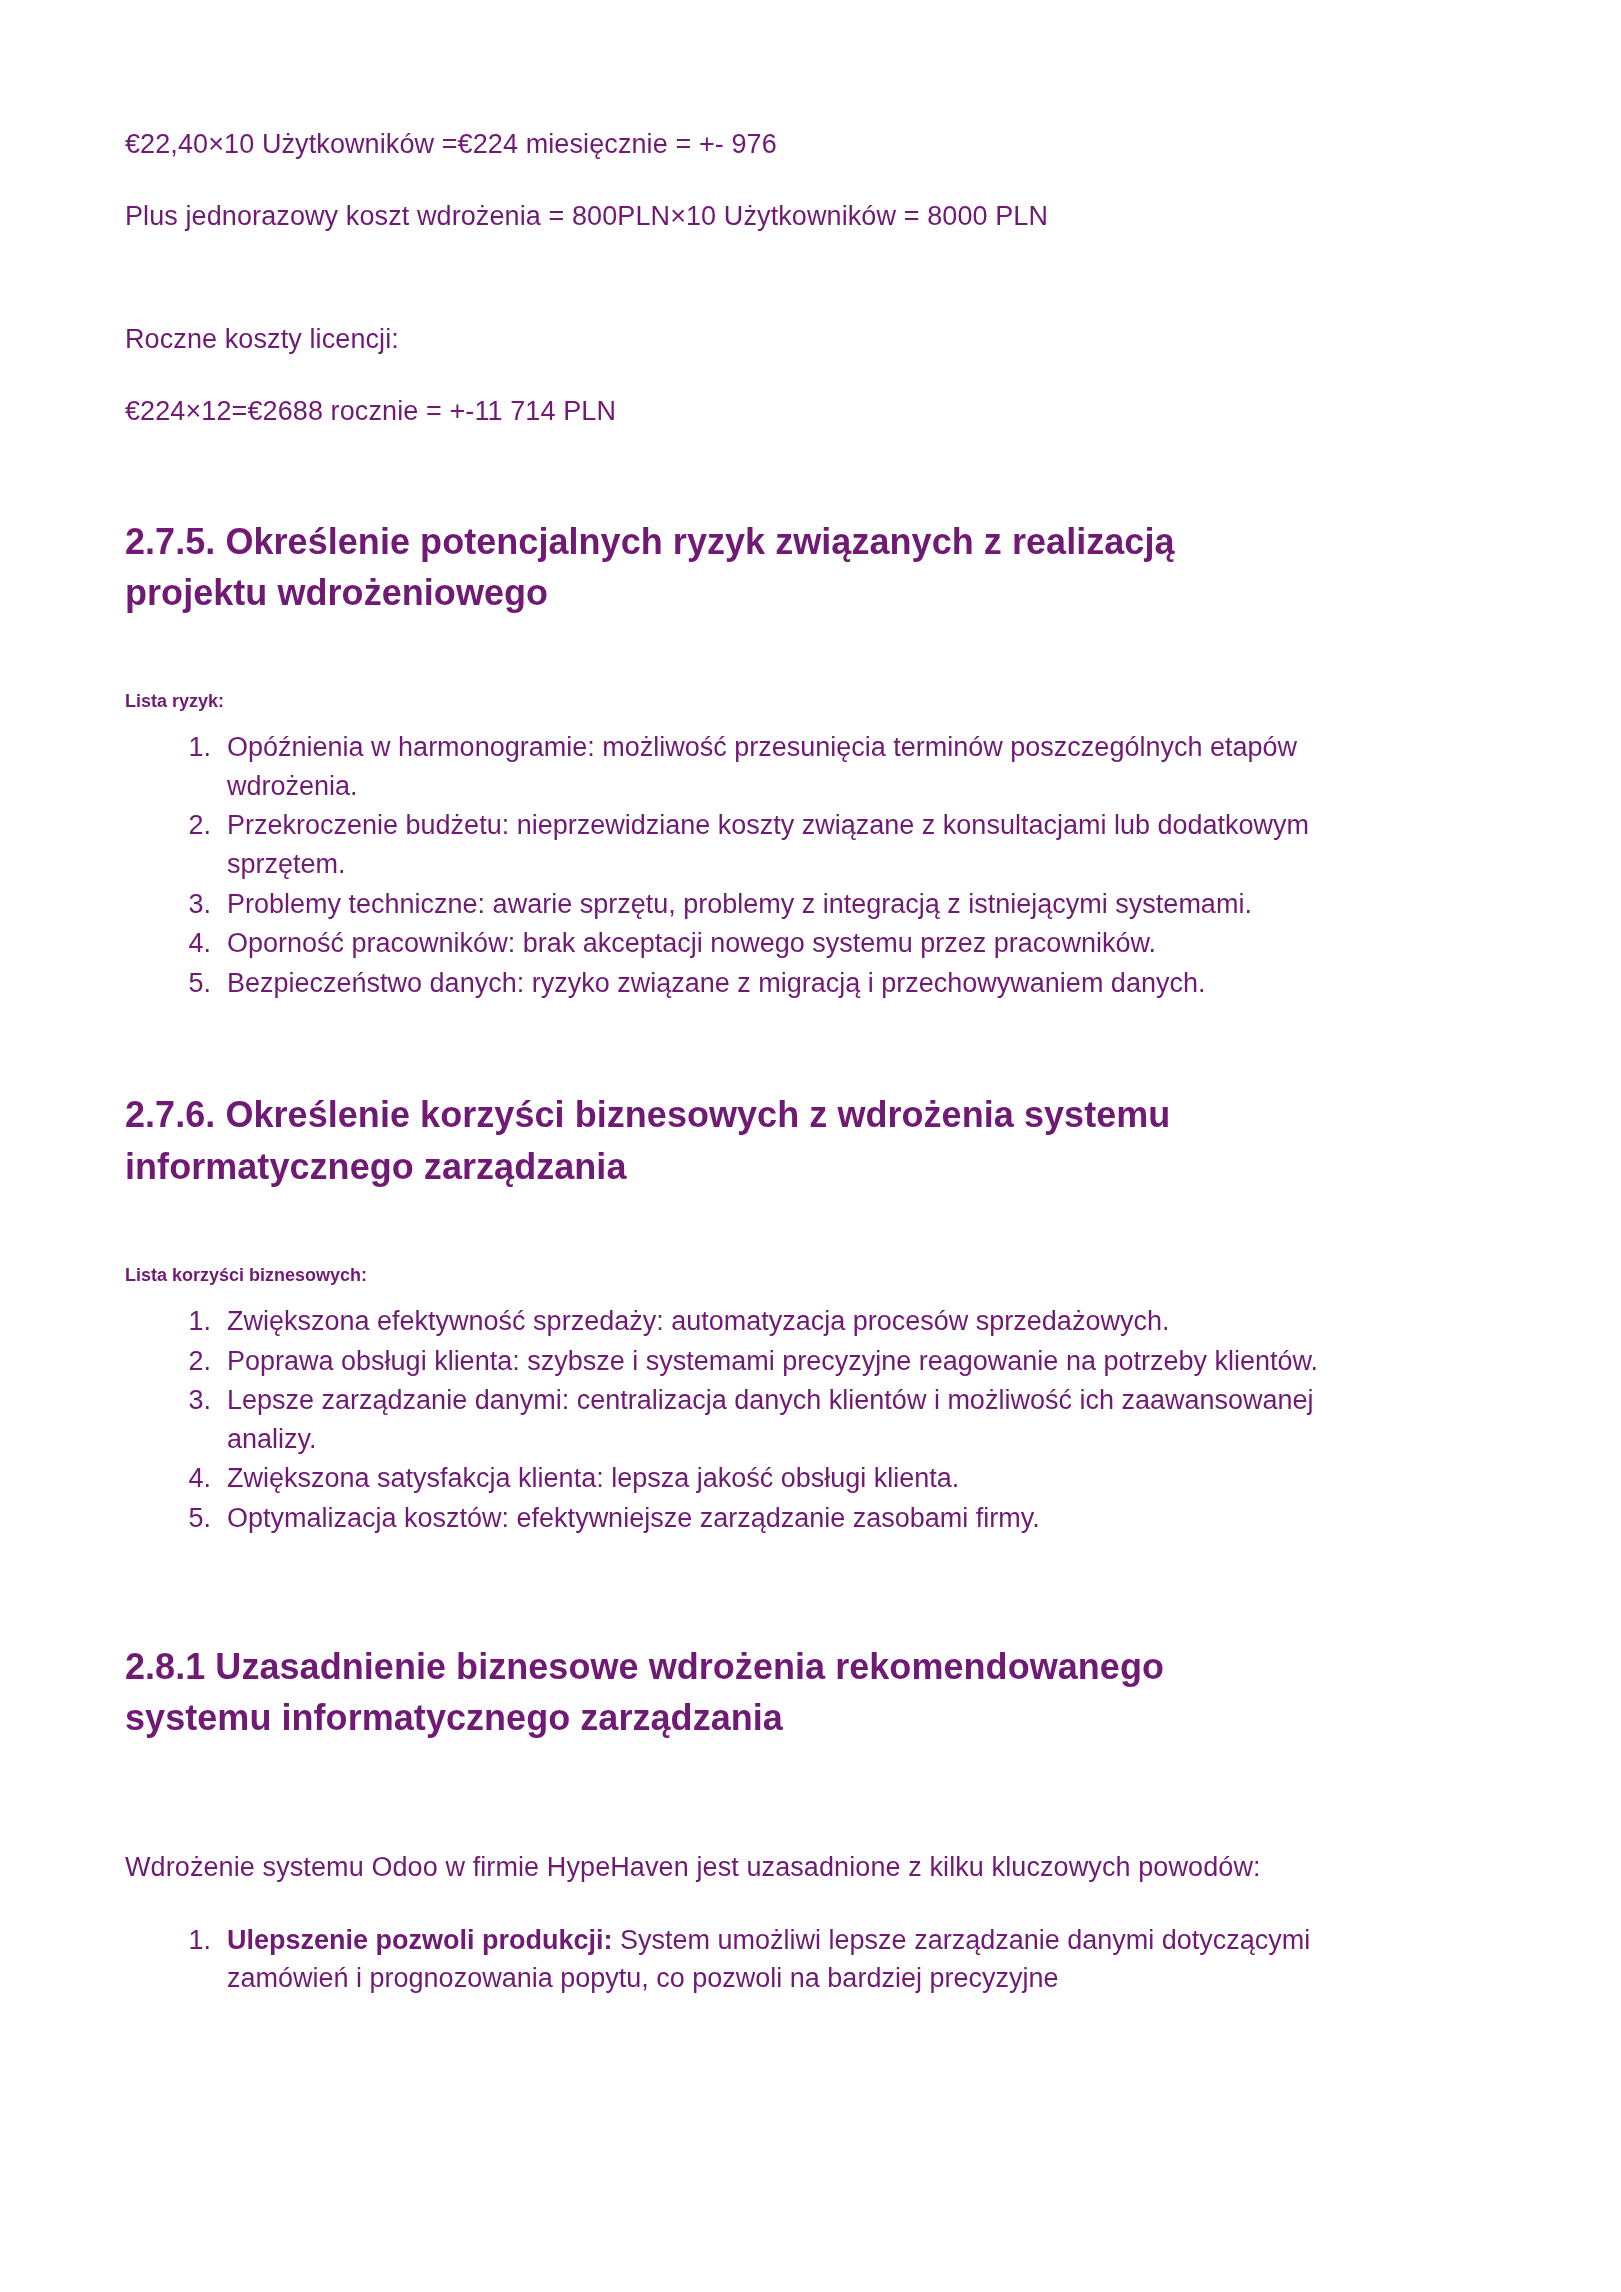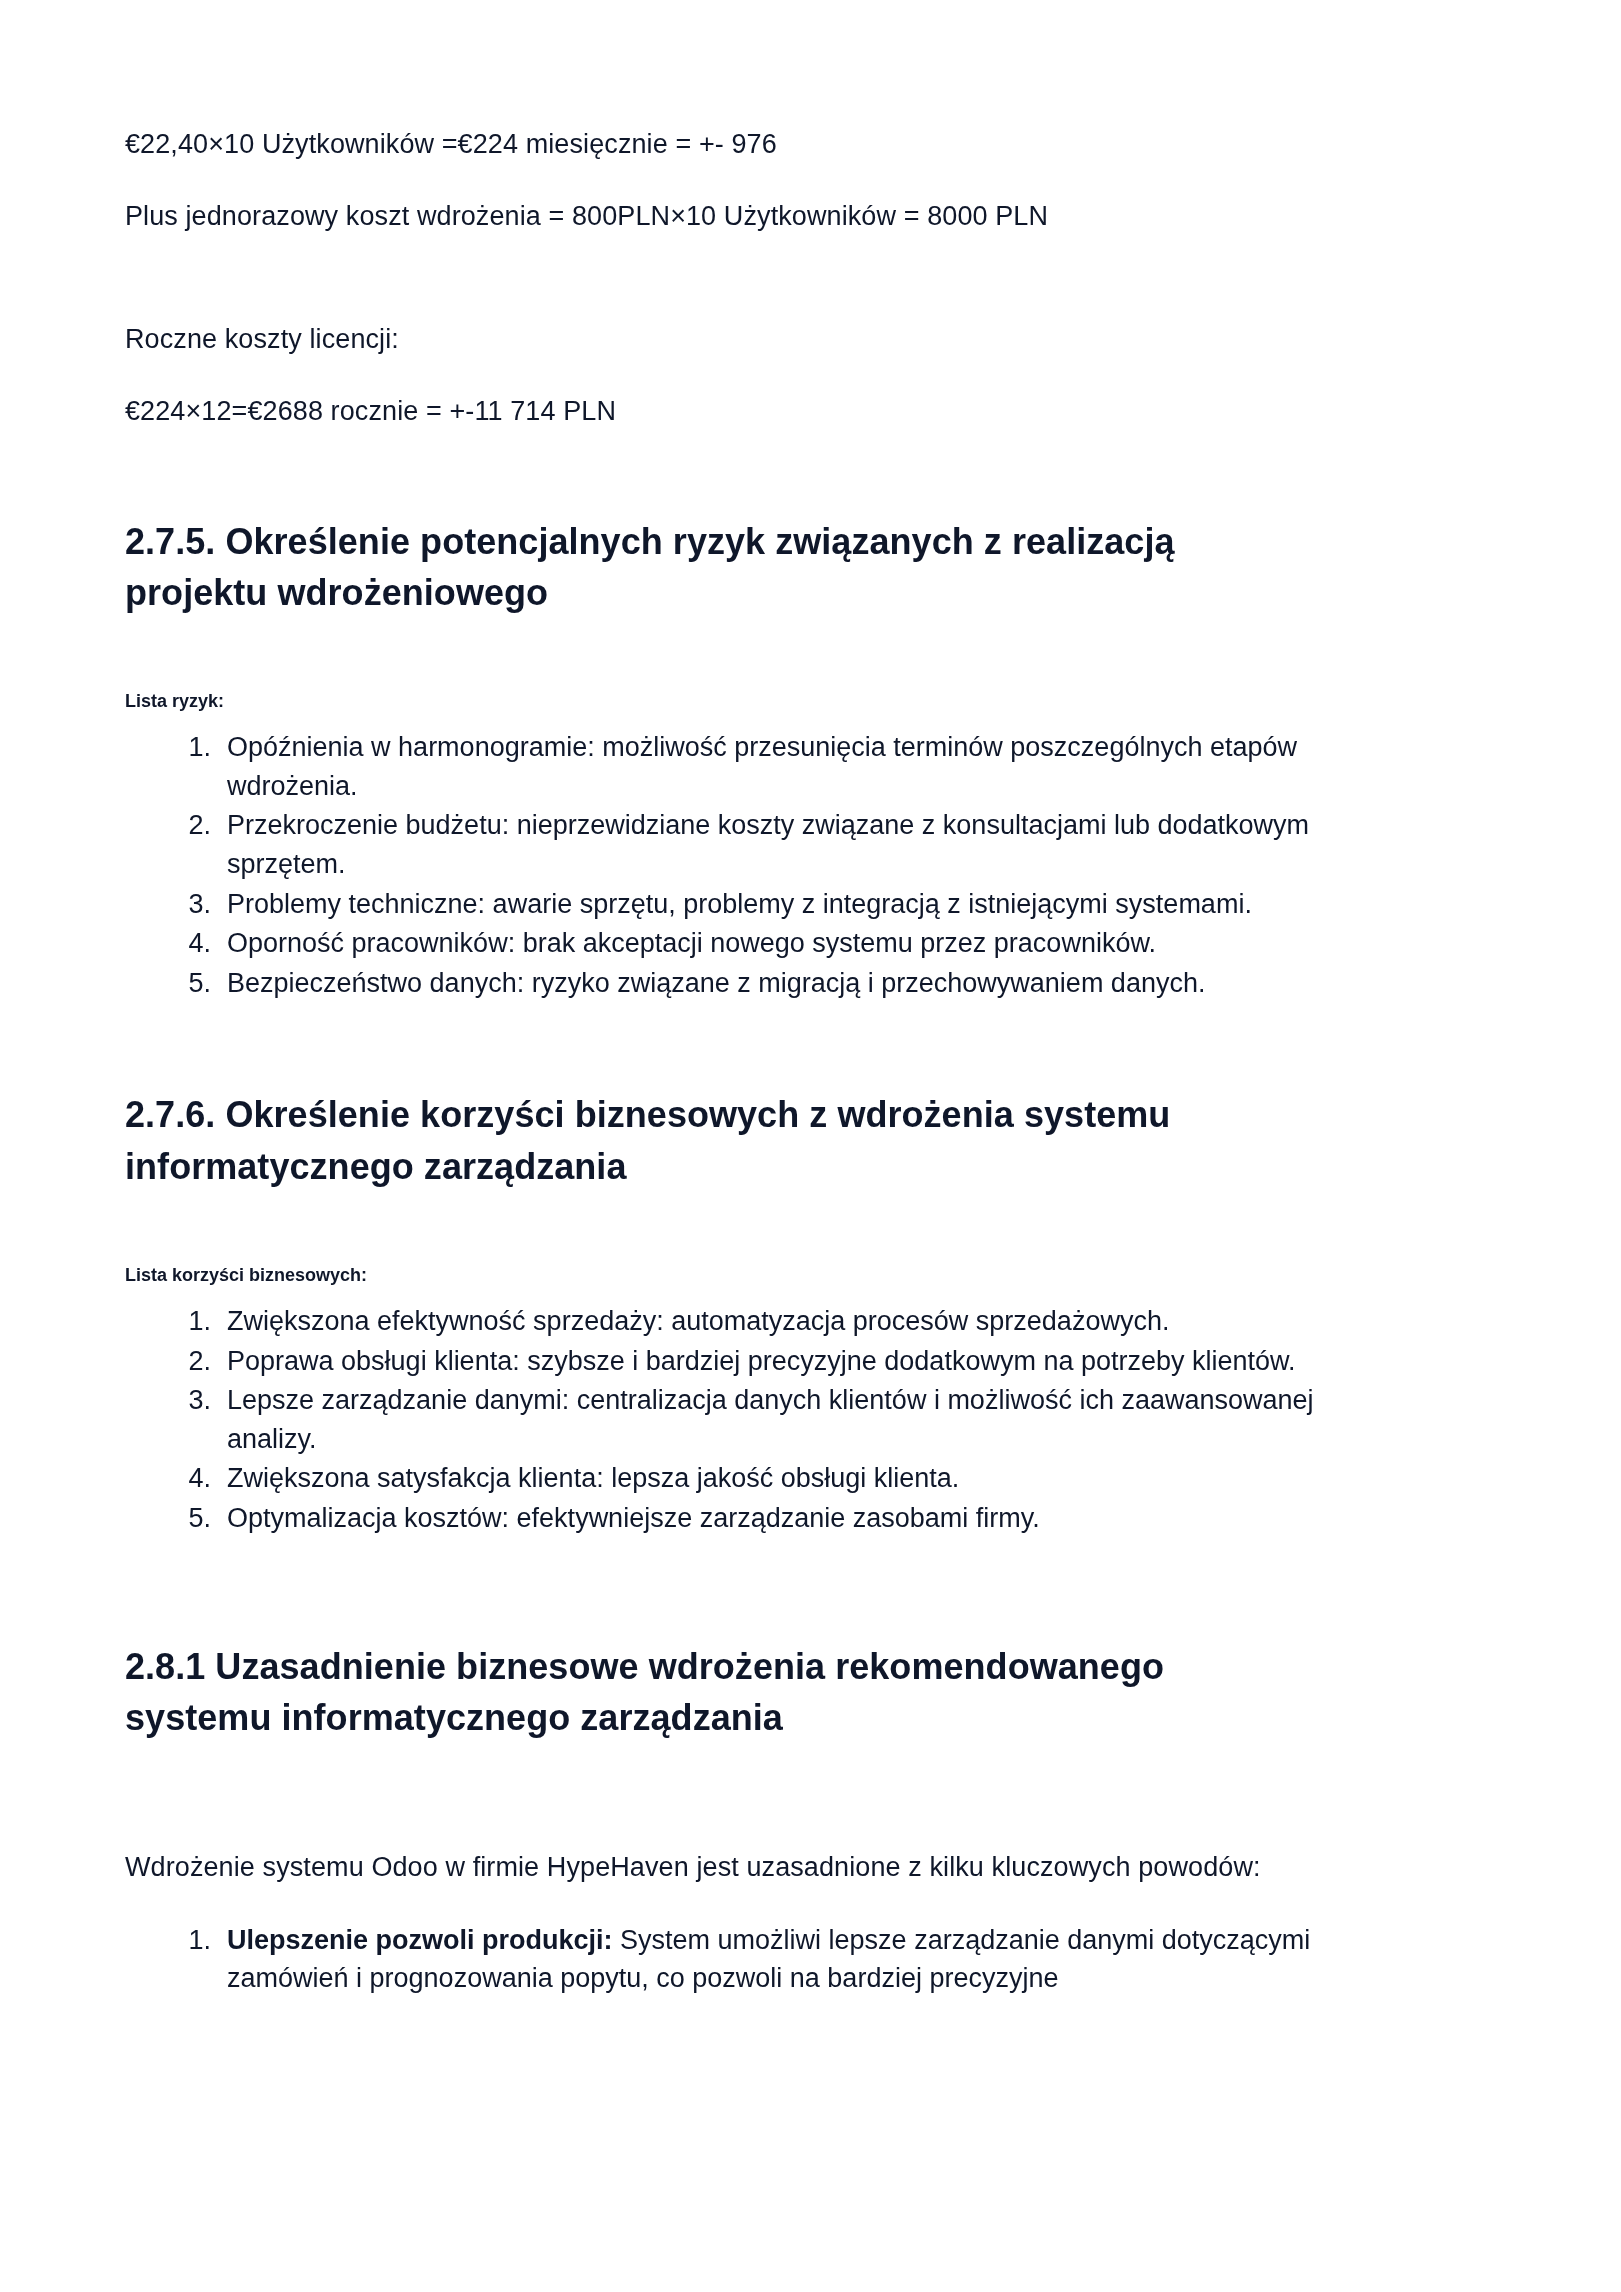--- a/index.html
+++ b/index.html
@@ -8,21 +8,21 @@
     background: #ffffff;
   }
   .page {
     position: relative;
     width: 1621px;
     height: 2293px;
     background: #ffffff;
     box-sizing: border-box;
     padding: 125px 173px 118px 125px;
     font-family: "Liberation Sans", sans-serif;
-    color: #0f172a;
+    color: #701a75;
     -webkit-font-smoothing: antialiased;
   }
   .body-text {
     font-size: 27px;
     line-height: 1.45;
     margin: 0 0 33px 0;
     letter-spacing: 0.1px;
   }
   .spacer-lg {
     height: 51px;
@@ -112,21 +112,21 @@
 
   <h2 class="section-heading">2.7.6. Określenie korzyści biznesowych z wdrożenia systemu informatycznego zarządzania</h2>
 
   <div class="spacer-lg"></div>
   <div class="spacer-sm"></div>
 
   <p class="subhead">Lista korzyści biznesowych:</p>
 
   <ol class="num-list">
     <li><span>Zwiększona efektywność sprzedaży: automatyzacja procesów sprzedażowych.</span></li>
-    <li><span class="narrow-690" style="display:inline-block">Poprawa obsługi klienta: szybsze i bardziej precyzyjne dodatkowym na potrzeby klientów.</span></li>
+    <li><span class="narrow-690" style="display:inline-block">Poprawa obsługi klienta: szybsze i systemami precyzyjne reagowanie na potrzeby klientów.</span></li>
     <li><span class="narrow-690" style="display:inline-block">Lepsze zarządzanie danymi: centralizacja danych klientów i możliwość ich zaawansowanej analizy.</span></li>
     <li><span>Zwiększona satysfakcja klienta: lepsza jakość obsługi klienta.</span></li>
     <li><span>Optymalizacja kosztów: efektywniejsze zarządzanie zasobami firmy.</span></li>
   </ol>
 
   <div class="spacer-lg"></div>
   <div class="spacer-lg"></div>
 
   <h2 class="section-heading narrow-690">2.8.1 Uzasadnienie biznesowe wdrożenia rekomendowanego systemu informatycznego zarządzania</h2>
 

